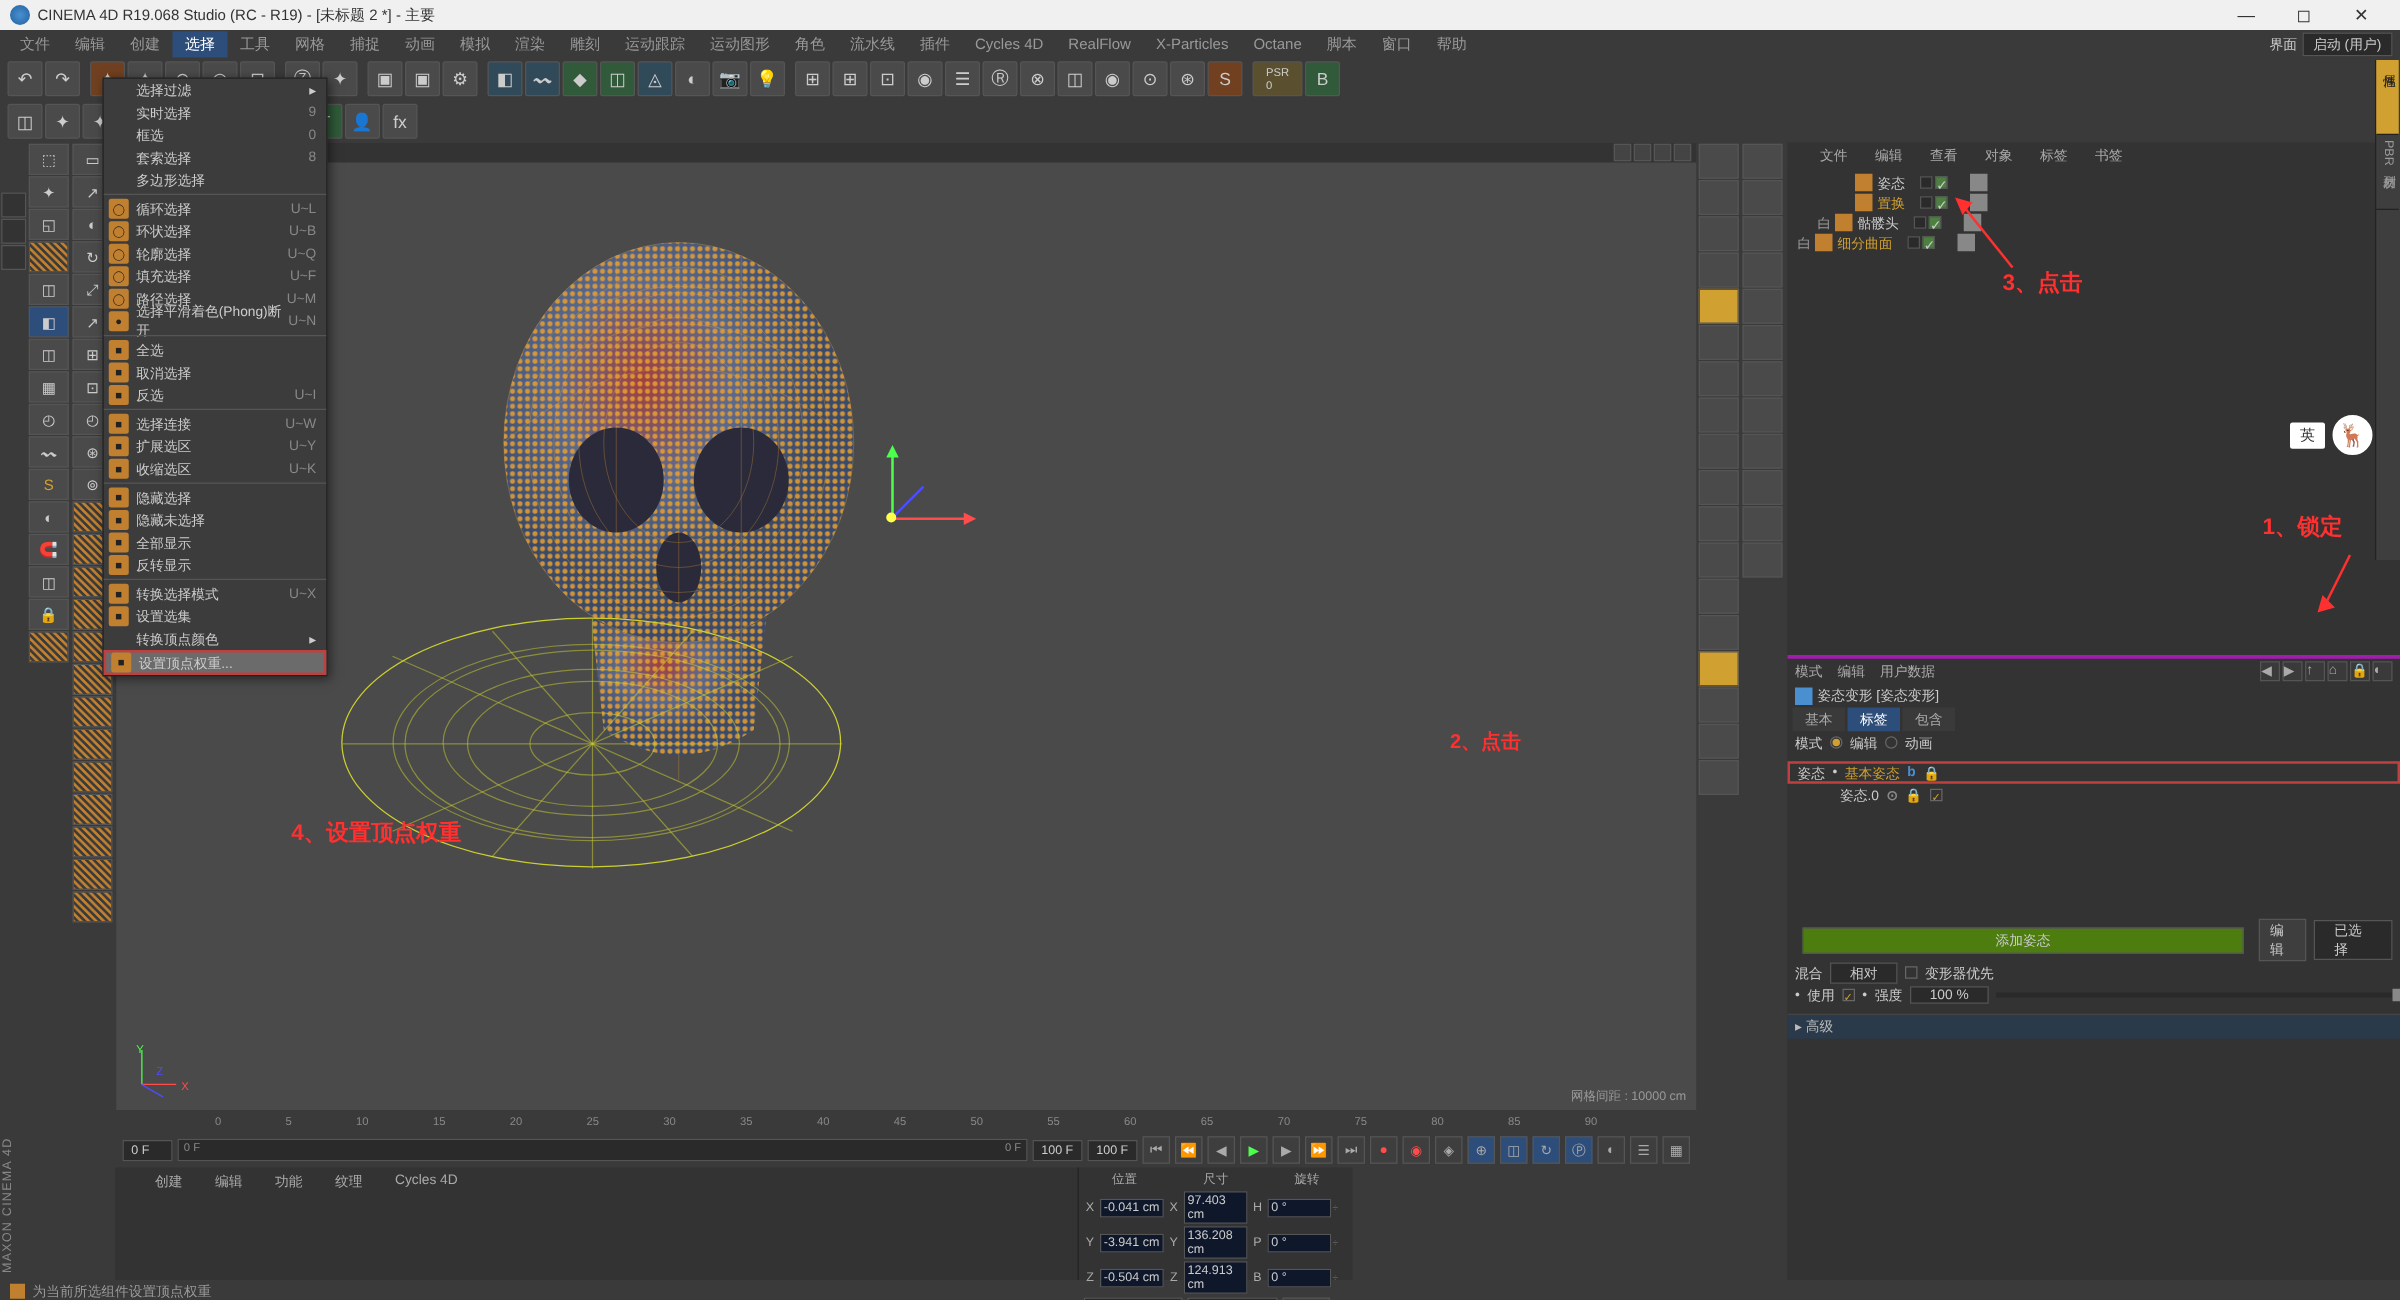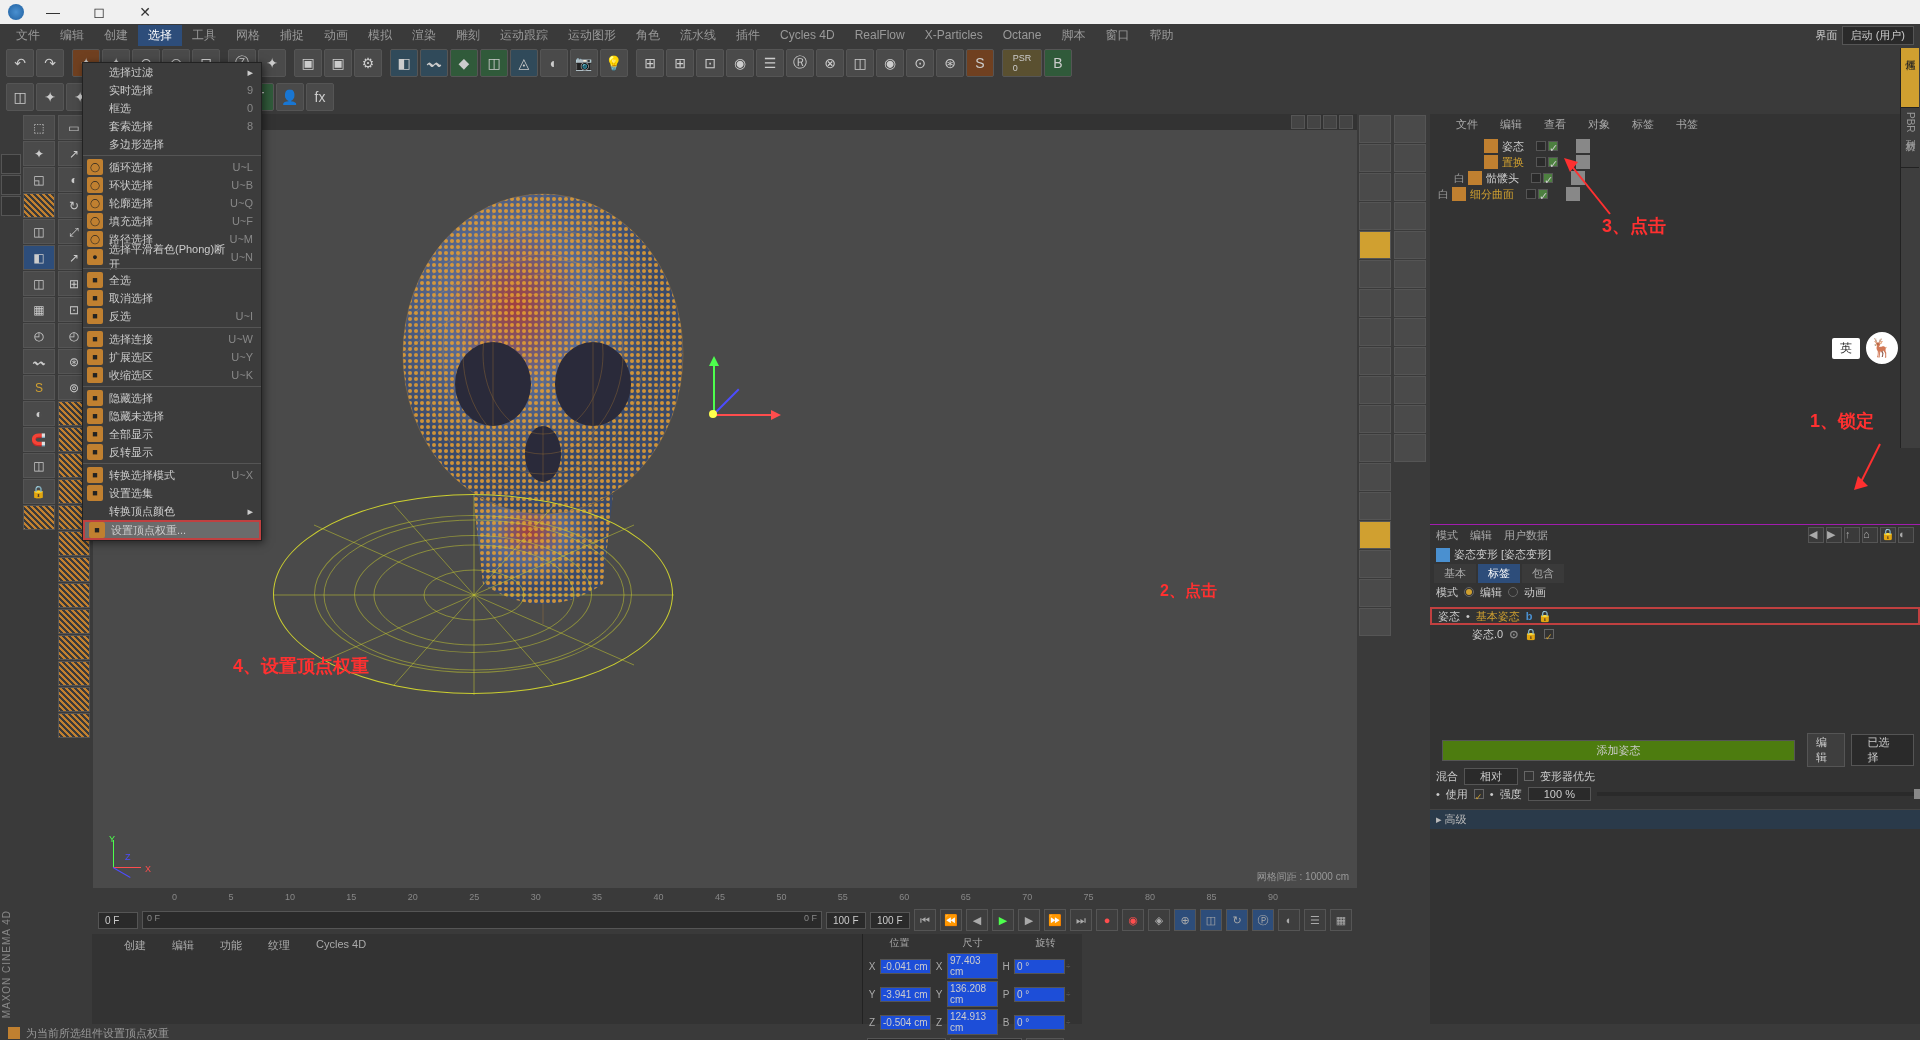--- a/index.html
+++ b/index.html
@@ -88,21 +88,21 @@
 .tree-row { display: flex; align-items: center; height: 16px; gap: 4px; }
 .tree-indent { display: inline-block; }
 .tree-exp { width: 10px; color: #999; }
 .tree-icon { width: 14px; height: 14px; background: #c08030; display: inline-block; }
 .tree-label { color: #ccc; }
 .tree-label.highlight { color: #d0a030; }
 .tree-toggles { margin-left: 8px; display: flex; gap: 2px; }
 .tree-toggles .tg { width: 10px; height: 10px; background: #2a2a2a; border: 1px solid #555; }
 .tree-toggles .tg.green { background: #4d8040; }
 
-.attr-panel { flex: 1; background: #333; border-top: 1px solid #a21caf; }
+.attr-panel { flex: 1; background: #333; border-top: 3px solid #a21caf; }
 .attr-header { height: 20px; display: flex; align-items: center; padding: 2px 6px; color: #aaa; gap: 12px; }
 .attr-header .right-icons { margin-left: auto; display: flex; gap: 2px; }
 .attr-header .ri { width: 16px; height: 16px; background: #3a3a3a; border: 1px solid #555; }
 .attr-title { padding: 2px 6px; color: #ccc; }
 .attr-title .ai { display: inline-block; width: 14px; height: 14px; background: #4a90d0; vertical-align: middle; margin-right: 4px; }
 .attr-tabs { display: flex; gap: 2px; padding: 0 4px; }
 .attr-tab { padding: 2px 10px; background: #2d4d7a; color: #fff; }
 .attr-tab.inactive { background: #3a3a3a; color: #aaa; }
 .attr-section { background: #2a3a4a; padding: 2px 6px; color: #bbb; border-top: 1px solid #444; }
 .attr-row { display: flex; align-items: center; padding: 2px 6px; gap: 6px; height: 18px; }
@@ -133,21 +133,21 @@
 
 .bottom-area { display: flex; height: 90px; }
 .bottom-tabs { width: 770px; background: #333; }
 .bottom-tabs .bt-row { display: flex; gap: 2px; padding: 2px 20px; }
 .bottom-tabs .bt { padding: 2px 12px; color: #aaa; }
 
 .coords-panel { flex: 0 0 220px; background: #333; border-left: 1px solid #222; font-size: 10px; }
 .coords-panel .ch { display: grid; grid-template-columns: 1fr 1fr 1fr; text-align: center; padding: 2px 0; color: #aaa; }
 .coords-panel .cr { display: grid; grid-template-columns: 14px 1fr 14px 1fr 14px 1fr 14px; align-items: center; padding: 1px 2px; gap: 1px; }
 .coords-panel .cr .l { text-align: center; color: #aaa; }
-.coords-panel .cr .v { background: #1d4ed8; border: 1px solid #555; padding: 1px 2px; }
+.coords-panel .cr .v { background: #0f172a; border: 1px solid #555; padding: 1px 2px; }
 .coords-panel .cr .sp { font-size: 8px; color: #666; }
 .coords-panel .last { display: flex; gap: 4px; padding: 2px 4px; }
 
 .statusbar { height: 18px; background: #3a3a3a; color: #999; font-size: 11px; padding: 1px 8px; display: flex; align-items: center; }
 
 .watermark { position: absolute; left: 1px; bottom: 22px; color: #888; font-size: 10px; writing-mode: vertical-rl; transform: rotate(180deg); letter-spacing: 1px; }
 .right-strip { position: absolute; right: 0; top: 48px; width: 20px; height: 400px; background: #3e3e3e; border-left: 1px solid #222; }
 .right-strip .rs-tab { height: 60px; writing-mode: vertical-rl; font-size: 10px; color: #999; padding: 4px 2px; border-bottom: 1px solid #222; }
 .right-strip .rs-tab.active { background: #d0a030; color: #222; }
 
@@ -155,20 +155,21 @@
 .floatbadge .fb-txt { background: #fff; color: #333; padding: 2px 8px; border-radius: 2px; font-size: 12px; }
 .floatbadge .fb-icon { width: 36px; height: 36px; background: #fff; border: 2px solid #333; border-radius: 50%; display: flex; align-items: center; justify-content: center; font-size: 18px; }
 
 svg.skull { position: absolute; left: 0; top: 0; width: 500px; height: 560px; }
 </style>
 </head>
 <body>
 
 <div class="titlebar">
   <span class="icon"></span>
+  <span class="title">CINEMA 4D R19.068 Studio (RC - R19) - [未标题 2 *] - 主要</span>
   <div class="win-btns">
     <div class="wb">—</div>
     <div class="wb">◻</div>
     <div class="wb">✕</div>
   </div>
 </div>
 
 <div class="menubar" id="menubar">
   <span class="mi">文件</span>
     <span class="mi">编辑</span>

